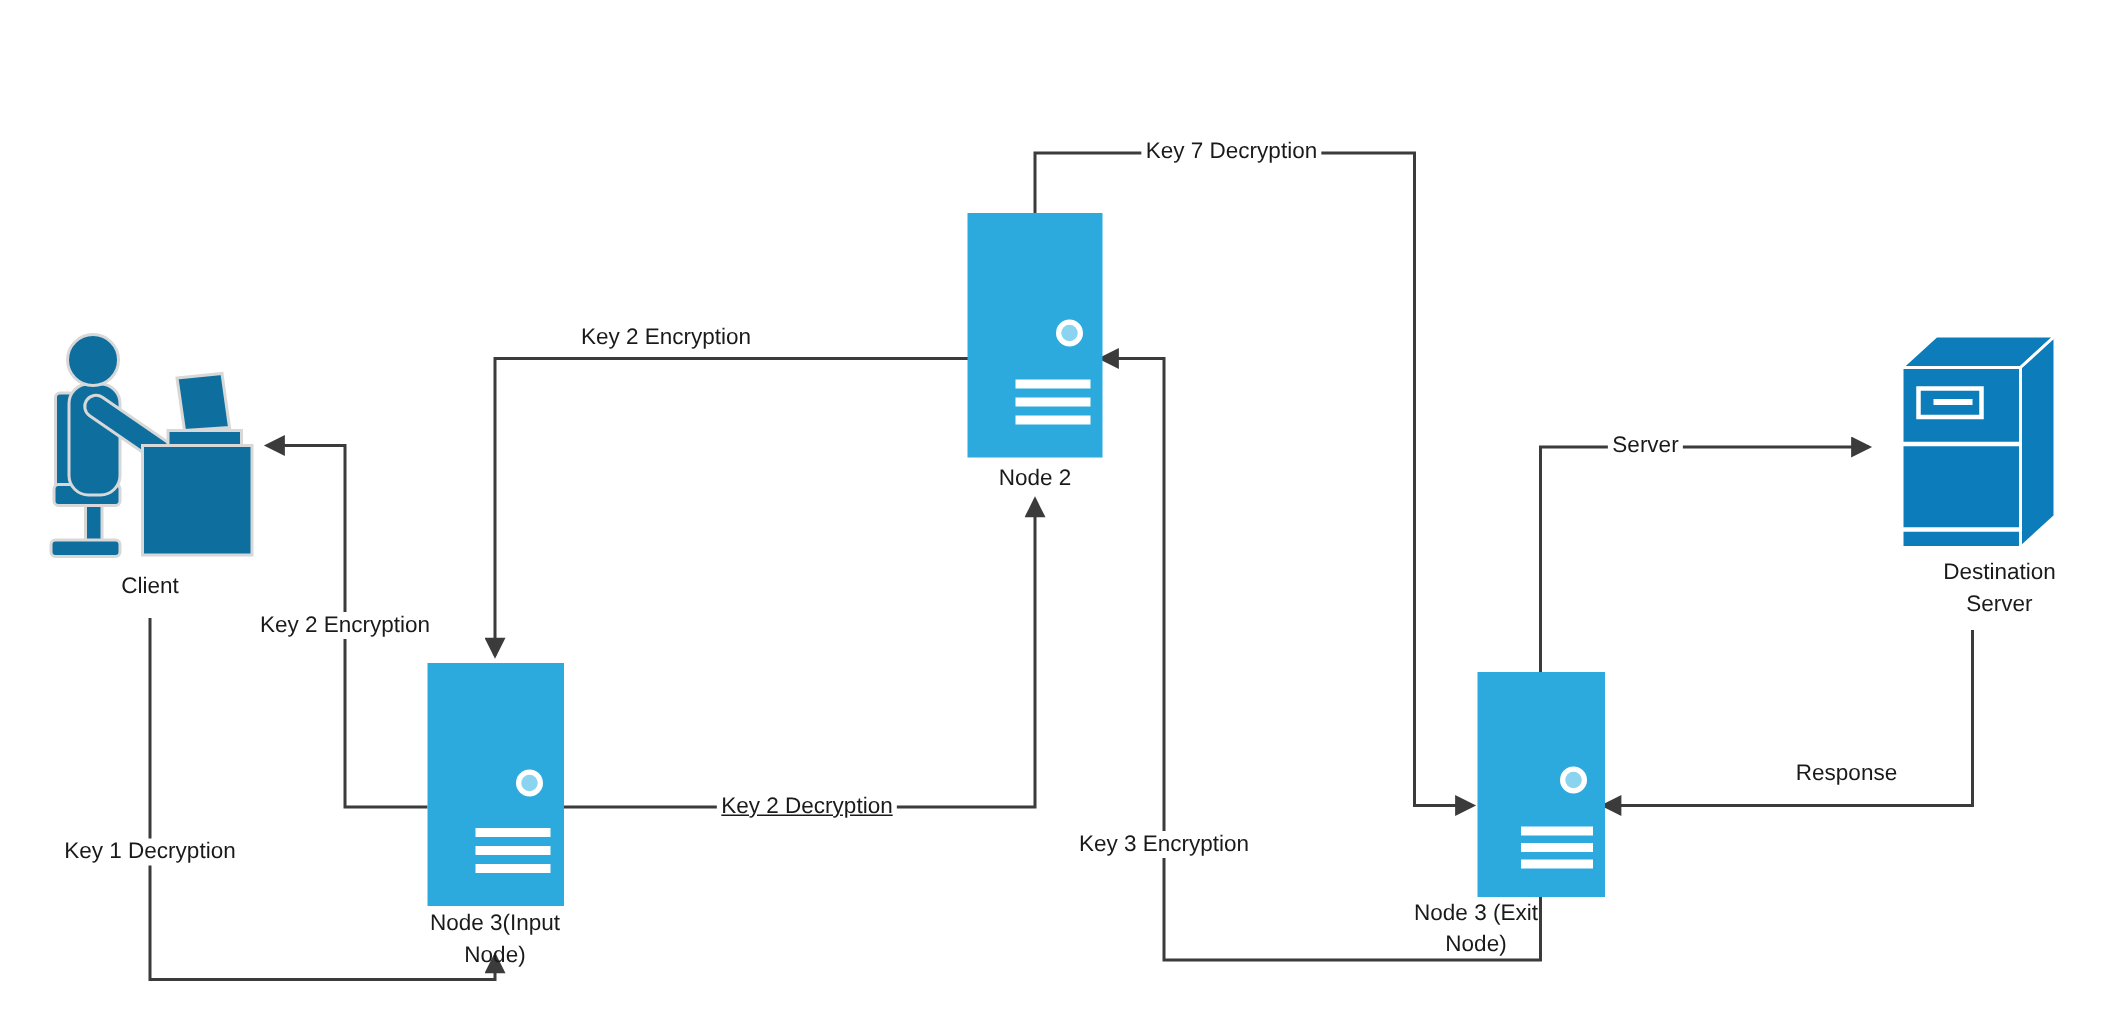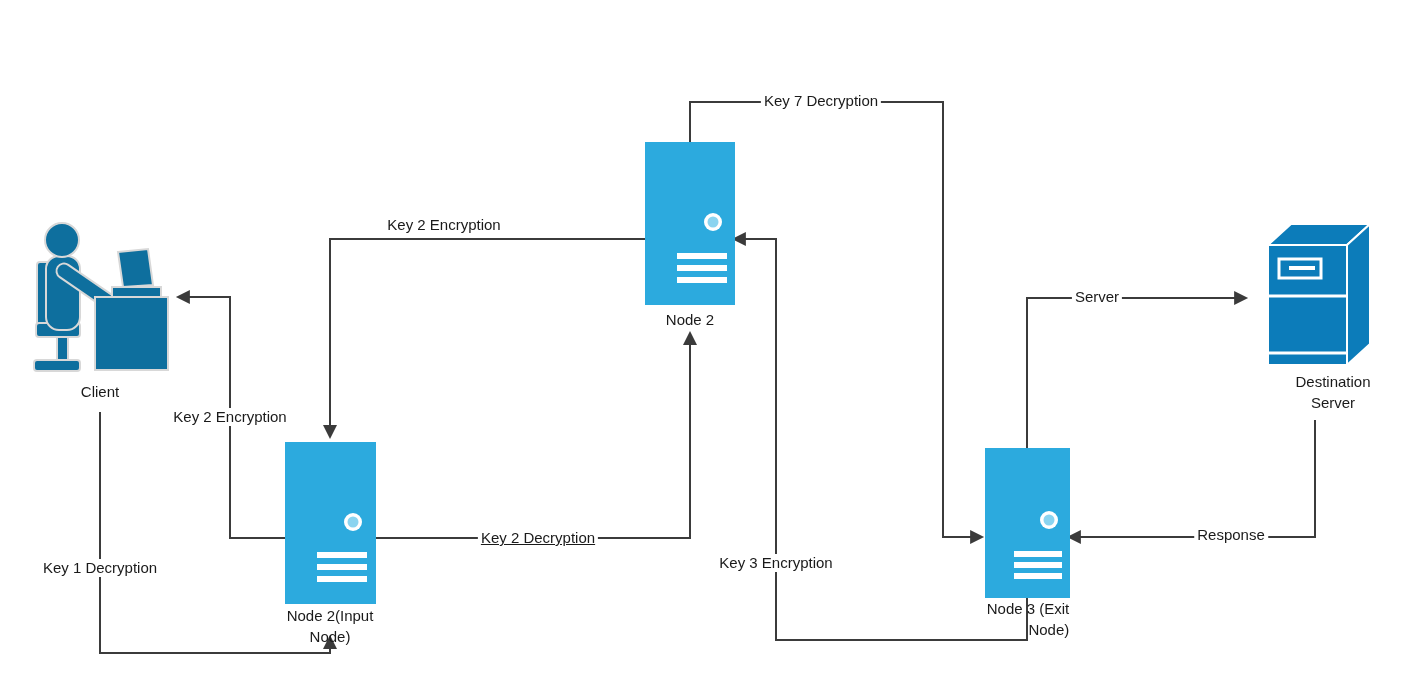--- a/index.html
+++ b/index.html
@@ -107,29 +107,29 @@
       <polygon class="server-face" points="1347,245 1370,224 1370,344 1347,365"></polygon>
       <rect class="server-face" x="1268" y="245" width="79" height="120"></rect>
       <rect class="server-detail" x="1279" y="259" width="42" height="19"></rect>
       <rect class="white" x="1289" y="266" width="26" height="4"></rect>
       <line class="server-detail" x1="1268" y1="296" x2="1347" y2="296"></line>
       <line class="server-detail" x1="1268" y1="353" x2="1347" y2="353"></line>
     </g>
   </svg>
 
   <div class="label" style="left:100px;top:391px;">Client</div>
-  <div class="label" style="left:330px;top:626px;">Node 2(Input
+  <div class="label" style="left:330px;top:626px;">Node 3(Input
 Node)</div>
   <div class="label" style="left:690px;top:319px;text-align:center;">Node 2</div>
-  <div class="label" style="left:1028px;top:619px;text-align:right;">Node 3 (Exit
+  <div class="label" style="left:984px;top:619px;">Node 3 (Exit
 Node)</div>
   <div class="label" style="left:1315px;top:392px;margin-left:18px;">Destination
 Server</div>
 
   <div class="label edge-label" style="left:230px;top:417px;">Key 2 Encryption</div>
   <div class="label edge-label" style="left:100px;top:568px;text-align:center;">Key 1 Decryption</div>
   <div class="label edge-label" style="left:444px;top:225px;">Key 2 Encryption</div>
   <div class="label edge-label" style="left:538px;top:538px;text-decoration:underline;">Key 2 Decryption</div>
   <div class="label edge-label" style="left:776px;top:563px;text-align:right;">Key 3 Encryption</div>
   <div class="label edge-label" style="left:821px;top:101px;">Key 7 Decryption</div>
   <div class="label edge-label" style="left:1097px;top:297px;">Server</div>
-  <div class="label edge-label" style="left:1231px;top:535px;">Response</div>
+  <div class="label edge-label" style="left:1231px;top:516px;">Response</div>
 </div>
 
 </body></html>

